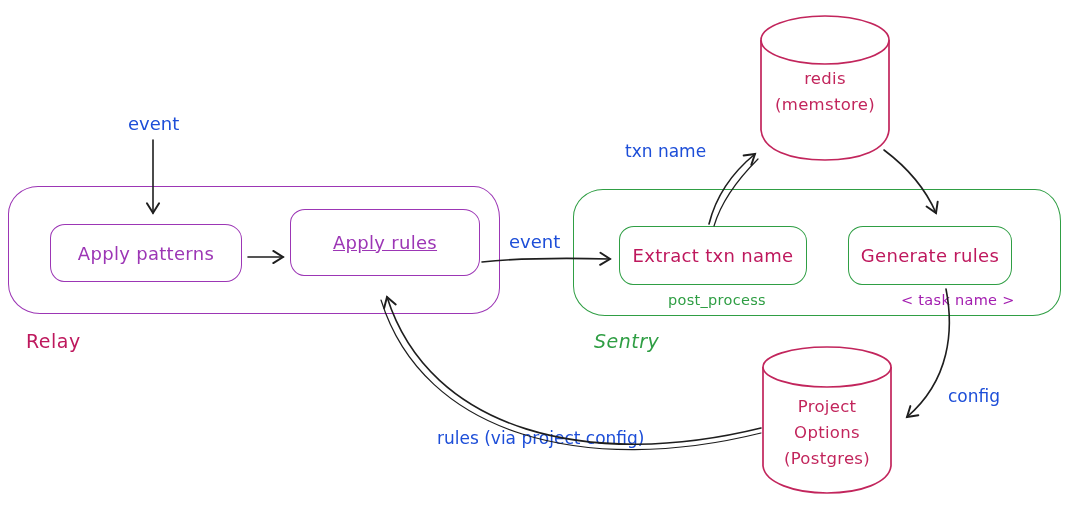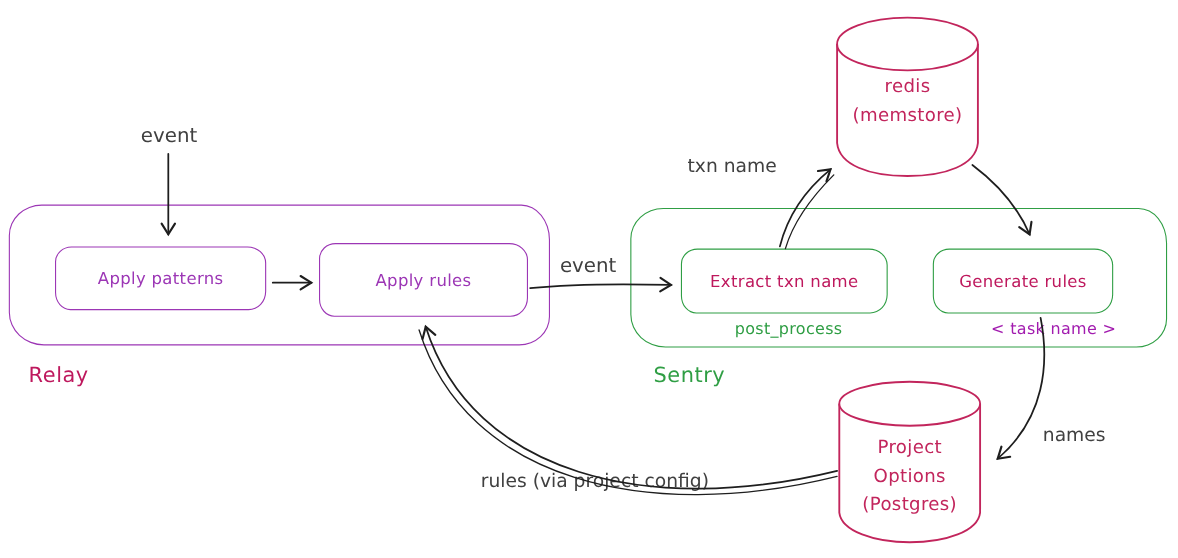--- a/index.html
+++ b/index.html
@@ -4,27 +4,27 @@
 <style>
   * { margin:0; padding:0; box-sizing:border-box; }
   html,body { background:#ffffff; }
   body { font-family:"DejaVu Sans", sans-serif; color:#1e1e1e; }
   .canvas { position:relative; width:1071px; height:507px; background:#ffffff; overflow:hidden; }
 
   .overlay { position:absolute; left:0; top:0; width:1071px; height:507px; pointer-events:none; z-index:3; }
 
   .frame { position:absolute; border:1.7px solid; border-radius:30px 26px 28px 32px / 28px 32px 26px 30px; z-index:1; }
   .node  { position:absolute; border:1.7px solid; display:flex; align-items:center; justify-content:center;
-           font-size:15px; letter-spacing:.3px; z-index:2;
+           font-size:18px; letter-spacing:.3px; z-index:2;
            border-radius:15px 17px 16px 14px / 14px 15px 17px 16px; background:transparent; }
   .purple { border-color:#9c36b5; color:#9c36b5; }
   .green  { border-color:#2f9e44; color:#be185d; }
 
   .lbl { position:absolute; white-space:nowrap; z-index:2; }
-  .ink { color:#404040; font-size:18px; }
+  .ink { color:#1d4ed8; font-size:18px; }
   .sub { font-size:14.5px; letter-spacing:.3px;margin-left:44px; }
   .frame-title { font-size:19px; letter-spacing:.5px; }
 
   .cyl-text { position:absolute; text-align:center; color:#c2255c; font-size:16.5px; line-height:26px;
               letter-spacing:.3px; z-index:4; }
 </style>
 </head>
 <body>
 
 <div class="canvas">
@@ -56,46 +56,46 @@
       <path d="M946,289 C954,330 950,380 907,417" marker-end="url(#ah)"></path>
       <path d="M761,428 C590,470 430,432 387,297" marker-end="url(#ah)"></path>
       <path stroke-width="1.2" d="M761,433 C588,476 424,437 381,300"></path>
     </g>
   </svg>
 
   <div class="frame purple" style="left:8px; top:186px; width:492px; height:128px;"></div>
   <div class="node purple" style="left:50px; top:224px; width:192px; height:58px;">
     <span>Apply patterns</span>
   </div>
-  <div class="node purple" style="left:290px; top:221px; width:190px; height:67px;">
+  <div class="node purple" style="left:290px; top:209px; width:190px; height:67px;text-decoration:underline;">
     <span>Apply rules</span>
   </div>
   <div class="lbl frame-title" style="left:26px; top:330px; color:#be185d;">Relay</div>
 
   <div class="frame green" style="left:573px; top:189px; width:488px; height:127px;"></div>
   <div class="node green" style="left:619px; top:226px; width:188px; height:59px;">
     <span>Extract txn name</span>
   </div>
   <div class="lbl sub" style="left:624px; top:292px; color:#2f9e44;">post_process</div>
   <div class="node green" style="left:848px; top:226px; width:164px; height:59px;">
     <span>Generate rules</span>
   </div>
   <div class="lbl sub" style="left:857px; top:292px; color:#a21caf;">&lt; task name &gt;</div>
-  <div class="lbl frame-title" style="left:594px; top:330px; color:#2f9e44;">Sentry</div>
+  <div class="lbl frame-title" style="left:594px; top:330px; color:#2f9e44;font-style:italic;">Sentry</div>
 
   <div class="cyl-text" style="left:763px; top:394px; width:128px;">
     <div>Project</div>
     <div>Options</div>
     <div>(Postgres)</div>
   </div>
 
   <div class="cyl-text" style="left:761px; top:66px; width:128px;">
     <div>redis</div>
     <div>(memstore)</div>
   </div>
 
   <div class="lbl ink" style="left:128px; top:113px;">event</div>
   <div class="lbl ink" style="left:509px; top:231px;">event</div>
   <div class="lbl ink" style="left:625px; top:141px; font-size:17px;">txn name</div>
-  <div class="lbl ink" style="left:948px; top:386px; font-size:17px;">names</div>
+  <div class="lbl ink" style="left:948px; top:386px; font-size:17px;">config</div>
   <div class="lbl ink" style="left:437px; top:428px; font-size:17px;">rules (via project config)</div>
 
 </div>
 
 </body></html>

